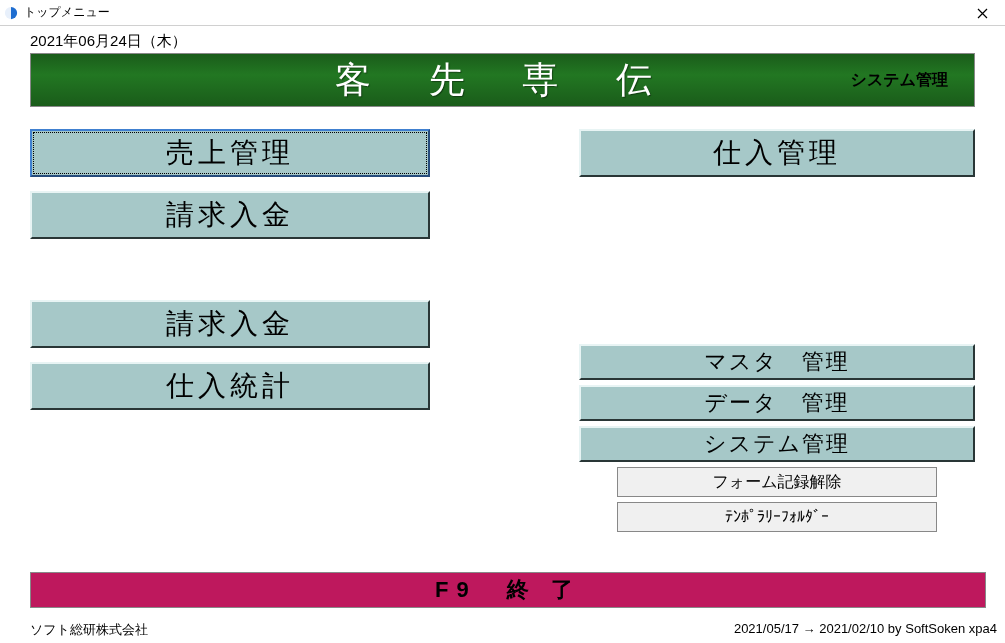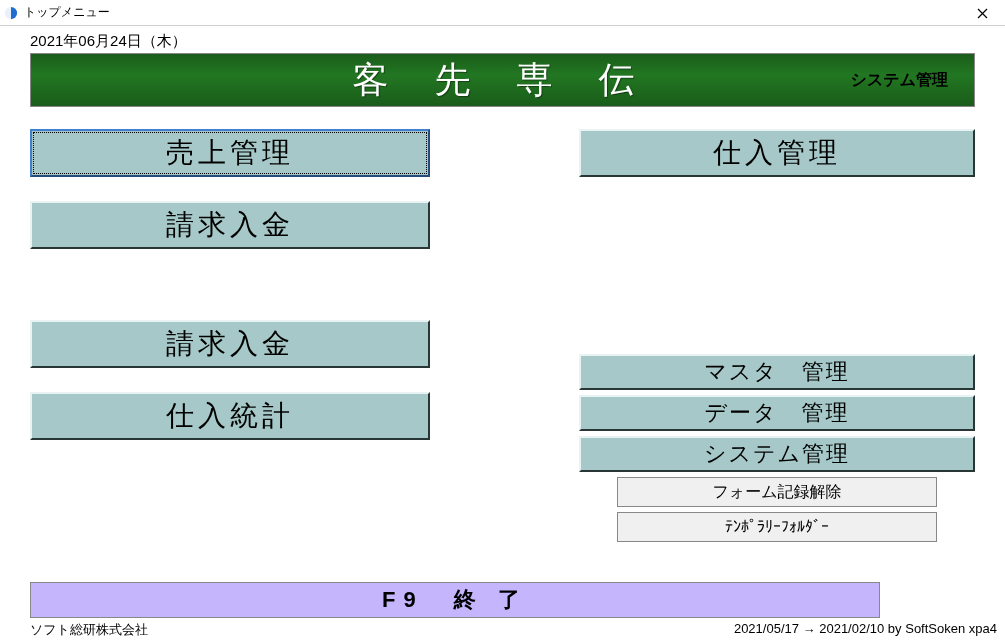--- a/index.html
+++ b/index.html
@@ -56,21 +56,21 @@
       position: relative;
       display: flex;
       align-items: center;
       justify-content: center;
       margin-bottom: 22px;
     }
     .banner-title {
       color: #fff;
       font-size: 36px;
       letter-spacing: 18px;
-      font-family: Liberation Sans, sans-serif;
+      font-family: Liberation Mono, monospace;
       text-shadow: 1px 1px 1px rgba(0,0,0,0.4);
     }
     .banner-right {
       position: absolute;
       right: 26px;
       top: 50%;
       transform: translateY(-50%);
       color: #000;
       font-size: 16px;
       font-weight: bold;
@@ -98,21 +98,21 @@
       border-right-color: #6a8a8a;
       border-bottom-color: #6a8a8a;
       height: 48px;
       font-size: 28px;
       font-family: "MS Mincho", serif;
       font-weight: normal;
       cursor: pointer;
       display: flex;
       align-items: center;
       justify-content: center;
-      margin-bottom: 24px;
+      margin-bottom: 14px;
       letter-spacing: 4px;
     }
     .big-btn.focused {
       outline: 1px dotted #000;
       outline-offset: -4px;
       border-color: #4080d0;
     }
     .med-btn {
       background: #a6c8c8;
       border: 2px outset #d8e8e8;
@@ -143,32 +143,32 @@
       width: 320px;
       align-self: center;
     }
     .gap {
       height: 47px;
     }
     .gap-r {
       height: 153px;
     }
     .exit-btn {
-      background: #c4b5fd;
+      background: #be185d;
       border: 1px solid #888;
       height: 36px;
       font-size: 22px;
       font-weight: bold;
       cursor: pointer;
       display: flex;
       align-items: center;
       justify-content: center;
       letter-spacing: 8px;
       margin-top: 35px;
-      width: 850px;
+      width: 956px;
     }
     .footer {
       position: absolute;
       bottom: 4px;
       left: 30px;
       right: 8px;
       font-size: 13px;
       display: flex;
       justify-content: space-between;
     }

